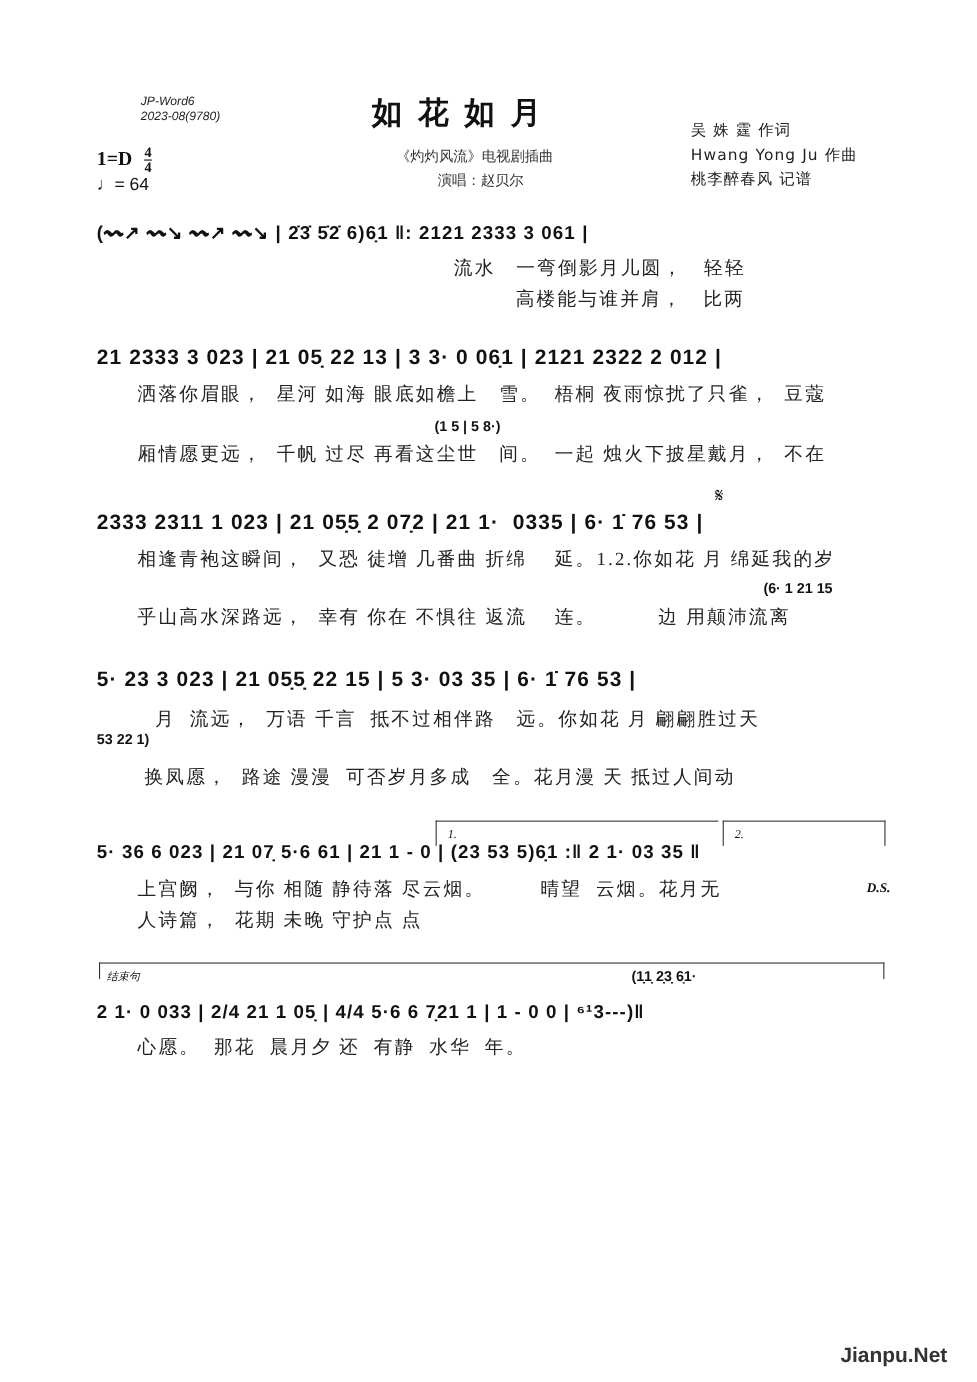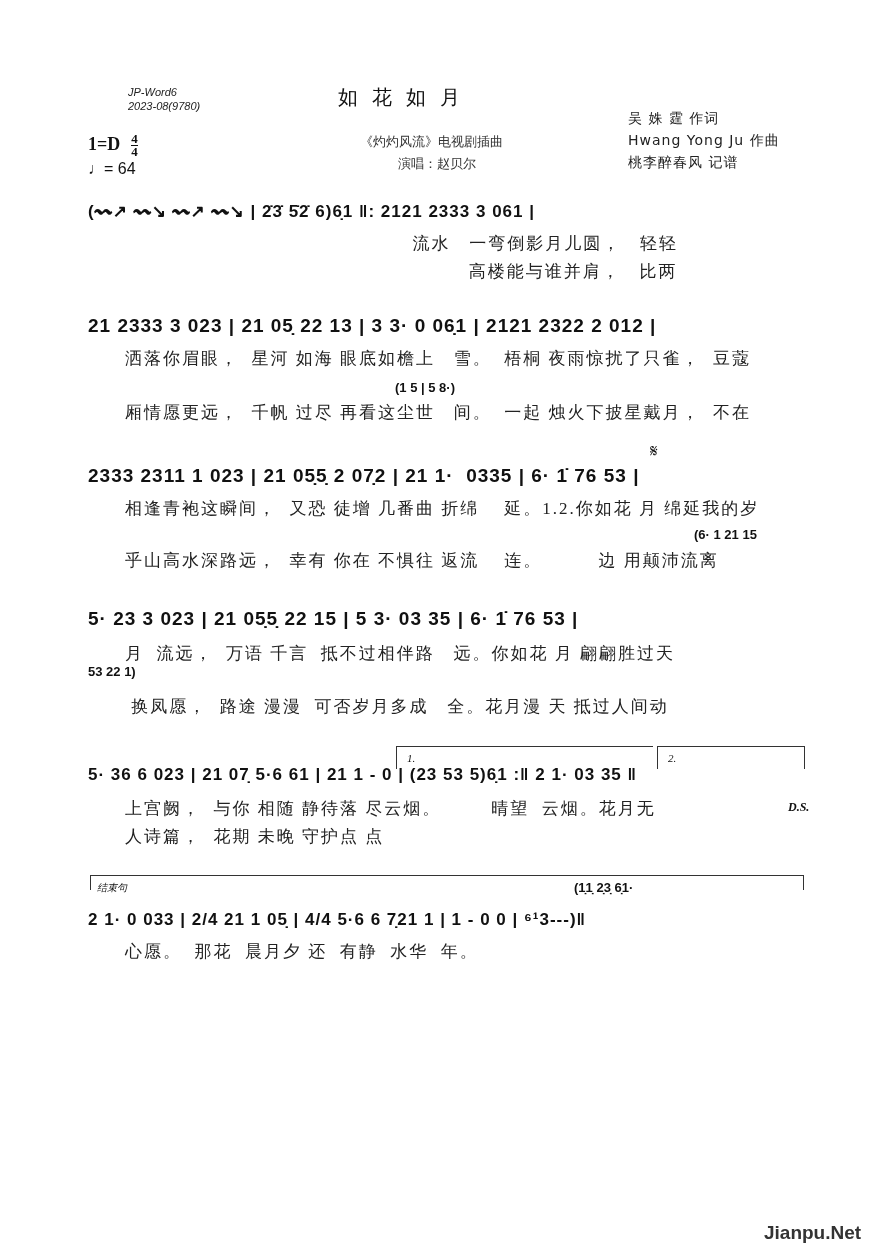--- a/index.html
+++ b/index.html
@@ -1,19 +1,19 @@
 <!DOCTYPE html>
 <html><head>
 <meta charset="utf-8">
 <style>
   html, body { margin:0; padding:0; background:#ffffff; }
   body { width:888px; height:1256px; position:relative; overflow:hidden; color:#111; font-family:"DejaVu Sans", sans-serif; }
   .abs { position:absolute; }
   .meta { font-family:"Liberation Sans", sans-serif; font-style:italic; font-size:11px; line-height:13px; color:#222;margin-left:40px; }
-  .title { font-family:"DejaVu Serif", serif; font-size:20px; font-weight:normal; letter-spacing:14px; }
+  .title { font-family:"DejaVu Serif", serif; font-size:28px; font-weight:bold; letter-spacing:14px; }
   .sub { font-family:"DejaVu Sans", sans-serif; font-size:13px; color:#333; }
   .credit { font-family:"DejaVu Sans", sans-serif; font-size:14px; color:#222; letter-spacing:1px; }
   .key { font-family:"Liberation Serif", serif; font-size:18px; font-weight:bold; }
   .frac { display:inline-block; vertical-align:middle; text-align:center; font-family:"Liberation Serif", serif; font-weight:bold; font-size:13px; line-height:12px; }
   .tempo { font-family:"Liberation Sans", sans-serif; font-size:16px; }
   .notes { font-family:"Liberation Sans", sans-serif; font-weight:bold; font-size:19px; white-space:pre; letter-spacing:1px; }
   .lyric { font-family:Liberation Serif, serif; font-size:17px; white-space:pre; letter-spacing:2px; color:#222;margin-left:37px; }
   .small-notes { font-family:"Liberation Sans", sans-serif; font-weight:bold; font-size:13px; white-space:pre; }
   .bracket { border-top:1.2px solid #333; border-left:1.2px solid #333; }
   .bracket-r { border-right:1.2px solid #333; }
@@ -51,21 +51,21 @@
 <div class="abs small-notes" style="left:395px;top:380px;">(1 5 | 5 8·)</div>
 <div class="abs lyric" style="left:88px;top:401px;">厢情愿更远，  千帆 过尽 再看这尘世   间。  一起 烛火下披星戴月，  不在</div>
 
 <div class="abs" style="left:650px;top:440px;font-size:18px;">𝄋</div>
 <div class="abs notes" style="left:88px;top:465px;">2333 2311 1 023 | 21 05̣5̣ 2 07̣2 | 21 1·  0335 | 6· 1̇ 76 53 |</div>
 <div class="abs lyric" style="left:88px;top:497px;">相逢青袍这瞬间，  又恐 徒增 几番曲 折绵    延。1.2.你如花 月 绵延我的岁</div>
 <div class="abs small-notes" style="left:668px;top:527px;margin-left:26px;">(6· 1 21 15</div>
 <div class="abs lyric" style="left:88px;top:549px;">乎山高水深路远，  幸有 你在 不惧往 返流    连。         边 用颠沛流离</div>
 
 <div class="abs notes" style="left:88px;top:608px;">5· 23 3 023 | 21 05̣5̣ 22 15 | 5 3· 03 35 | 6· 1̇ 76 53 |</div>
-<div class="abs lyric" style="left:88px;top:642px;">月  流远，  万语 千言  抵不过相伴路   远。你如花 月 翩翩胜过天</div>
+<div class="abs lyric" style="left:104px;top:642px;">月  流远，  万语 千言  抵不过相伴路   远。你如花 月 翩翩胜过天</div>
 <div class="abs small-notes" style="left:88px;top:664px;">53 22 1)</div>
 <div class="abs lyric" style="left:88px;top:695px;"> 换凤愿，  路途 漫漫  可否岁月多成   全。花月漫 天 抵过人间动</div>
 
 <div class="abs bracket" style="left:396px;top:746px;width:256px;height:22px;">
   <span class="volta-label" style="margin-left:10px;">1.</span>
 </div>
 <div class="abs bracket bracket-r" style="left:657px;top:746px;width:146px;height:22px;">
   <span class="volta-label" style="margin-left:10px;">2.</span>
 </div>
 <div class="abs notes" style="left:88px;top:765px;font-size:17px;">5· 36 6 023 | 21 07̣ 5·6 61 | 21 1 - 0 | (23 53 5)6̣1 :‖ 2 1· 03 35 ‖</div>

